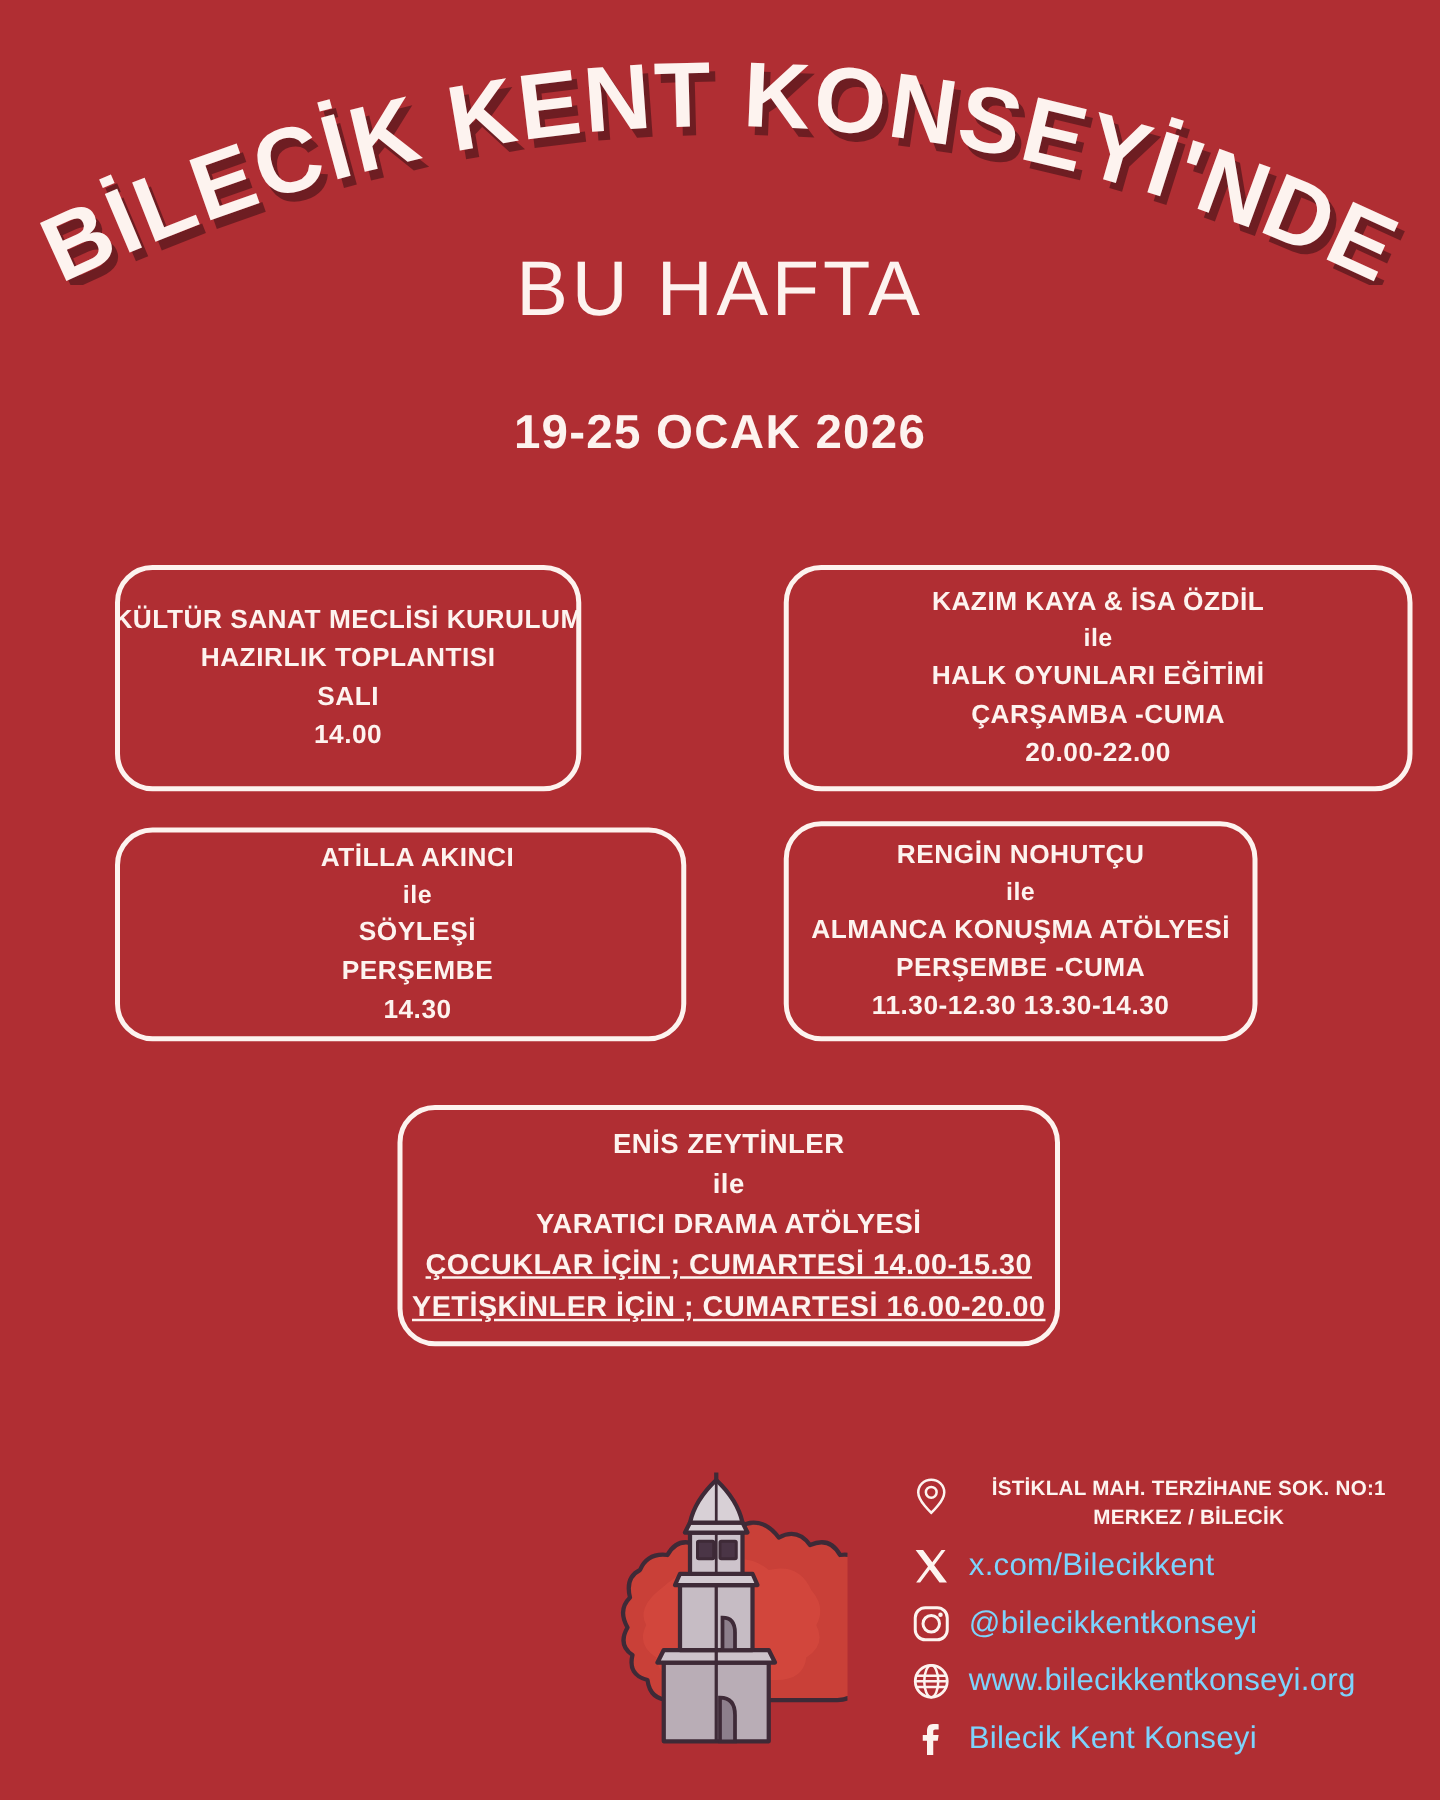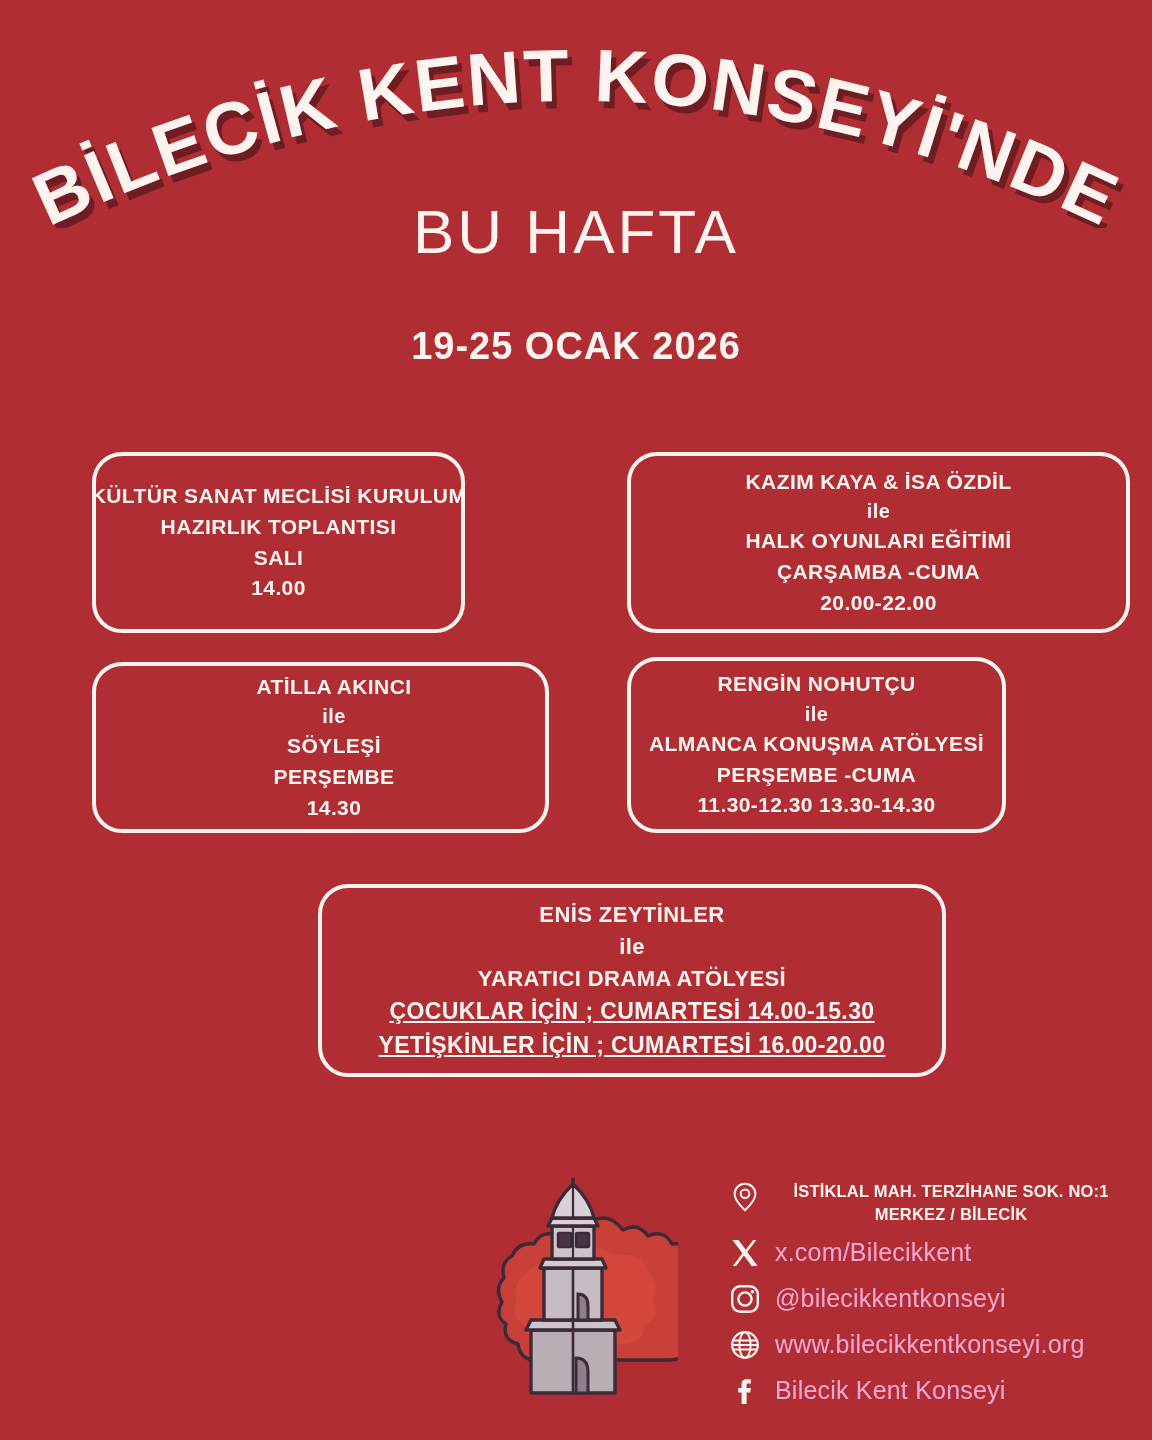--- a/index.html
+++ b/index.html
@@ -73,21 +73,21 @@
     letter-spacing:0.4px;
     line-height:1.46;
     white-space:nowrap;
   }
   .card .ln.ile { font-weight:bold; font-size:20px; }
 
   #card-1 { left:92px;  top:0px;   width:373px; height:181px; }
   #card-2 { left:627px; top:0px;   width:503px; height:181px; }
   #card-3 { left:92px;  top:210px; width:457px; height:171px;padding-left:33px; }
   #card-4 { left:627px; top:205px; width:379px; height:176px; }
-  #card-5 { left:318px; top:432px; width:628px; height:193px; }
+  #card-5 { left:318px; top:432px; width:530px; height:193px; }
 
   #card-5 .ln { font-size:22px; }
   #card-5 .wide { font-size:23px;text-decoration:underline; }
 
   
   .footer { position:absolute; left:0; top:1160px; width:1152px; height:270px; }
 
   .tower-wrap {
     position:absolute; left:468px; top:18px;
     width:210px; height:235px;
@@ -108,21 +108,21 @@
     letter-spacing:0.2px;
     text-align:center;
     flex:1;
   }
   .contact-row {
     display:flex; align-items:center; gap:13px;
     margin-top:6px;
     height:40px;
   }
   .contact-row .txt {
-    color:#f9a8d4;
+    color:#7dd3fc;
     font-size:25px;
     font-weight:300;
     letter-spacing:0.2px;
     white-space:nowrap;
   }
   .ico { flex:0 0 34px; width:34px; height:34px; display:flex; align-items:center; justify-content:center; }
   .ico svg { display:block; }
 </style>
 </head>
 <body>

